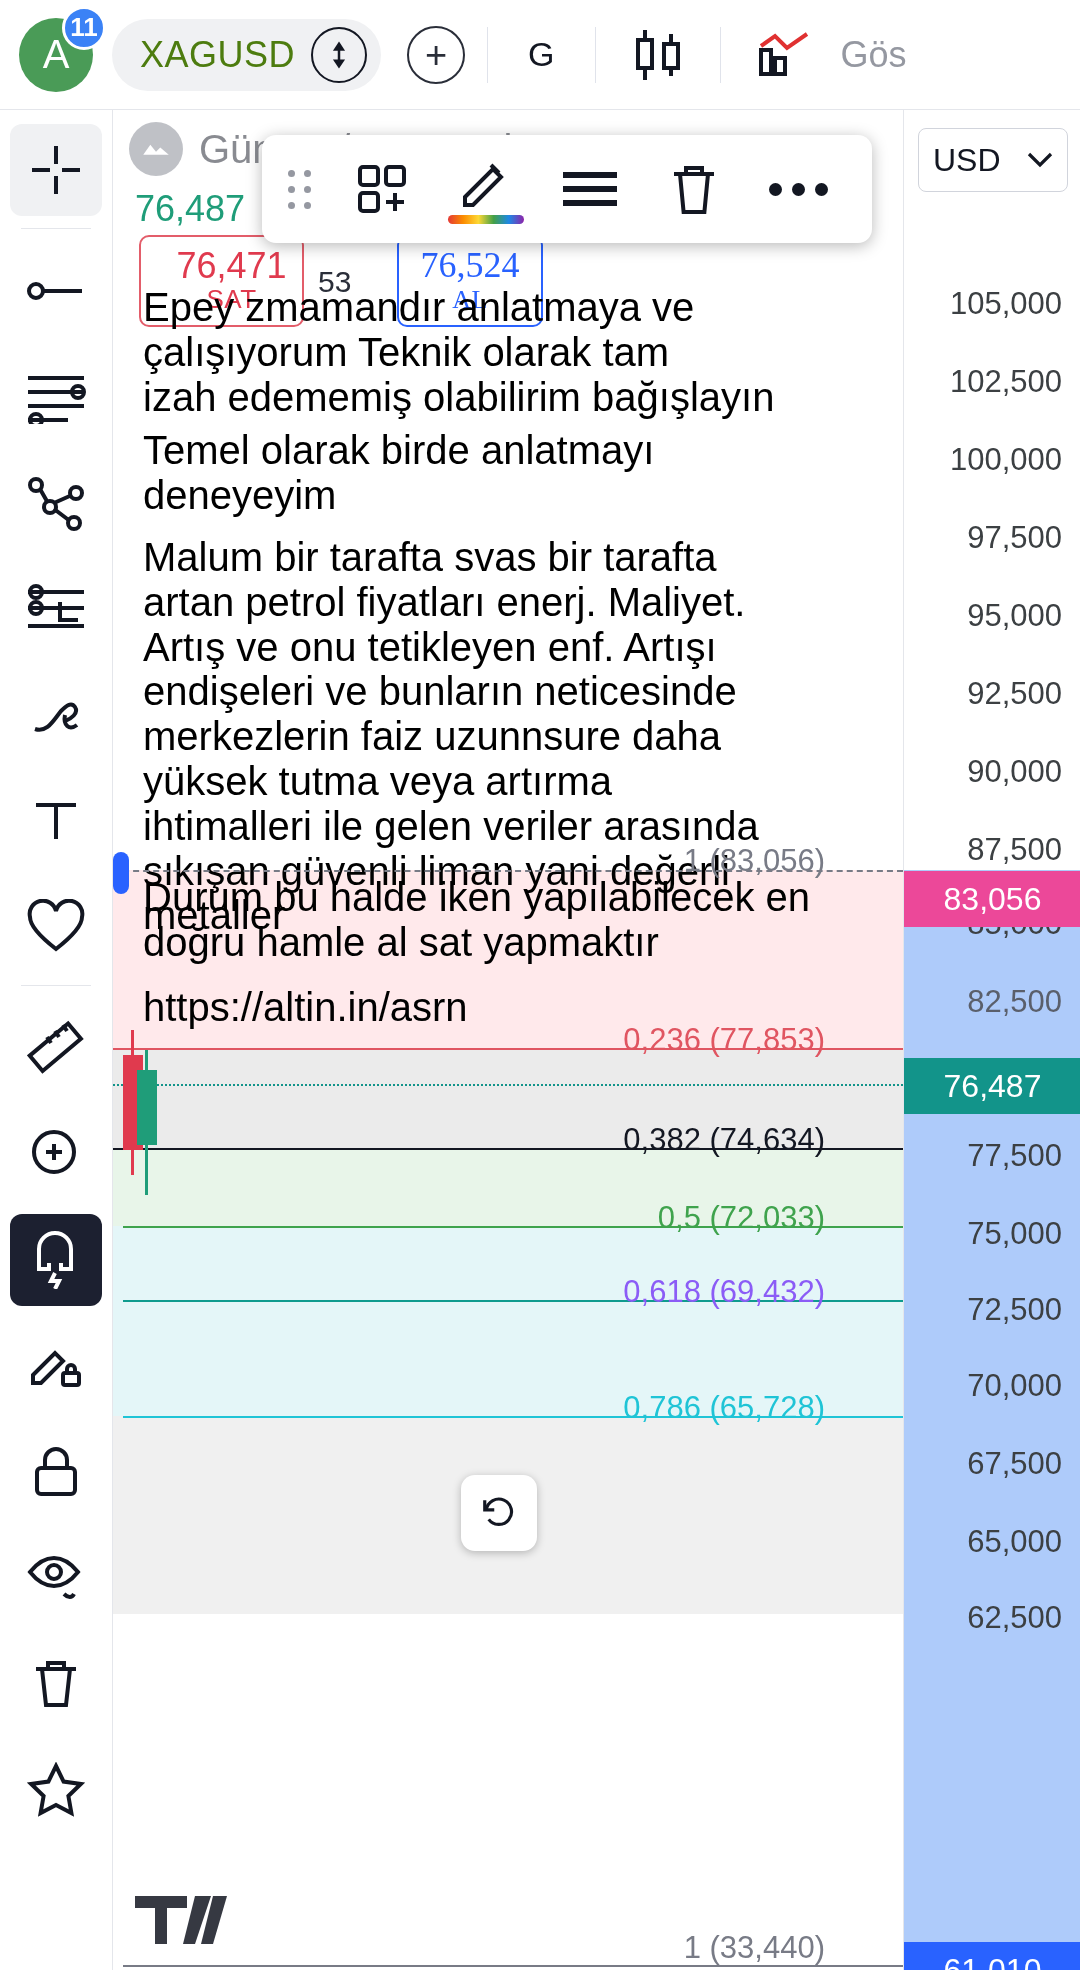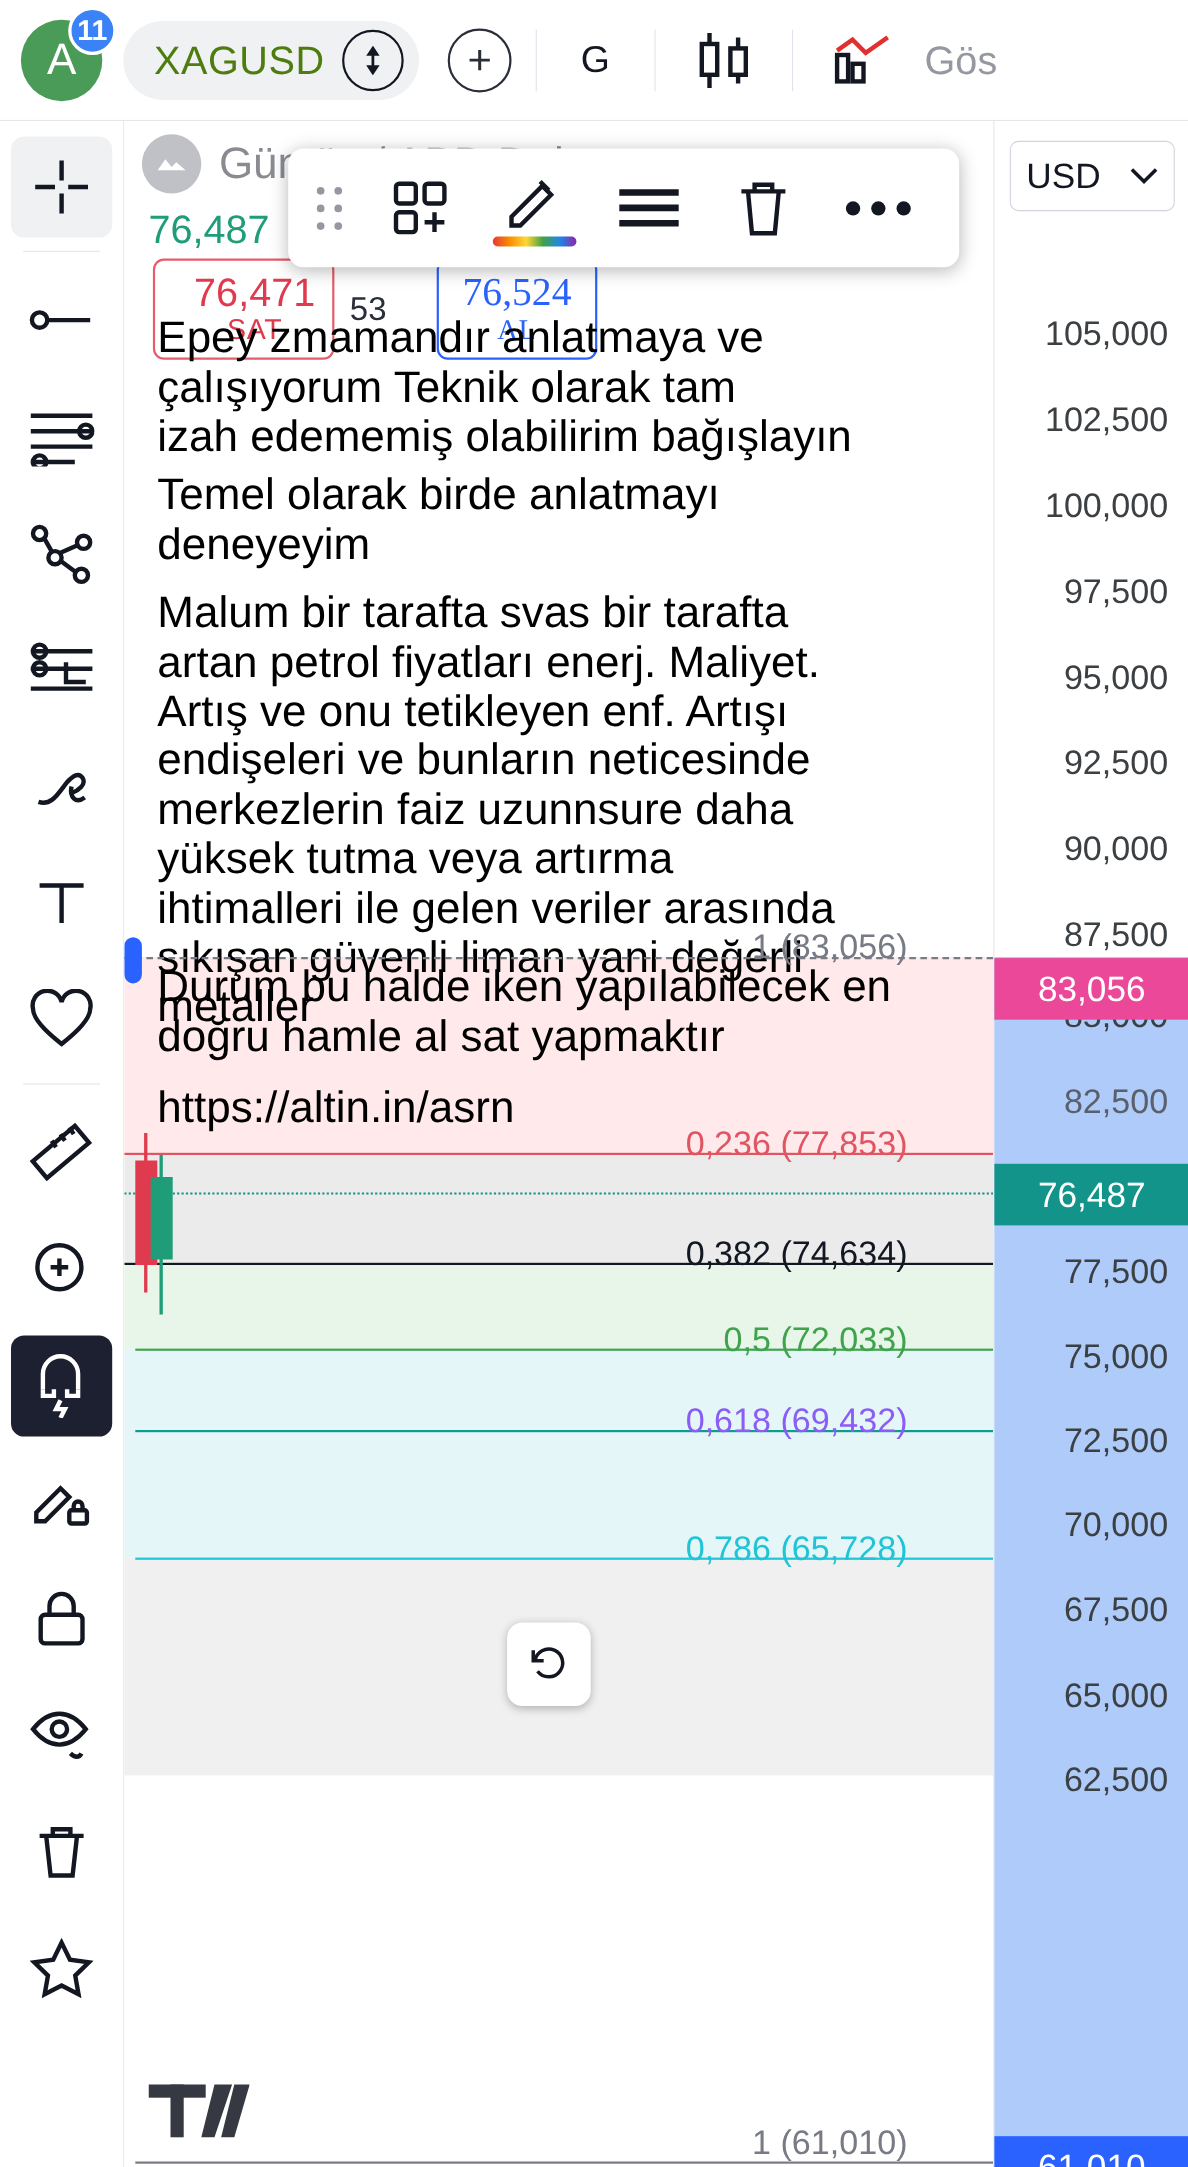--- a/index.html
+++ b/index.html
@@ -391,21 +391,21 @@
     <div class="fib-line" style="top:1116px; left:10px; width:780px; border-top-color:#3fa34d;"></div>
     <div class="fib-label" style="top:1090px; right:78px; color:#3fa34d;">0,5 (72,033)</div>
 
     <div class="fib-line" style="top:1190px; left:10px; width:780px; border-top-color:#0f9b8e;"></div>
     <div class="fib-label" style="top:1164px; right:78px; color:#8b5cf6;text-align:center;">0,618 (69,432)</div>
 
     <div class="fib-line" style="top:1306px; left:10px; width:780px; border-top-color:#1fc4d6;"></div>
     <div class="fib-label" style="top:1280px; right:78px; color:#1fc4d6;">0,786 (65,728)</div>
 
     <div class="fib-line" style="top:1855px; left:10px; width:780px; border-top-color:#787b86;"></div>
-    <div class="fib-label" style="top:1820px; right:78px; color:#787b86;">1 (61,010)</div>
+    <div class="fib-label" style="top:1820px; right:78px; color:#787b86;">1 (33,440)</div>
 
     <div style="position:absolute; left:0; top:974px; width:790px; border-top:2px dotted #12948a;"></div>
 
     <div class="wick" style="left:18px; top:920px; height:145px; background:#e03a4e;"></div>
     <div class="body" style="left:10px; top:945px; height:95px; background:#e03a4e;"></div>
     <div class="wick" style="left:32px; top:940px; height:145px; background:#1f9d79;"></div>
     <div class="body" style="left:24px; top:960px; height:75px; background:#1f9d79;"></div>
     <div class="body" style="left:0px;  top:742px; height:42px; width:16px; background:#2962ff; border-radius:8px;"></div>
 
     <div class="reset-btn">

